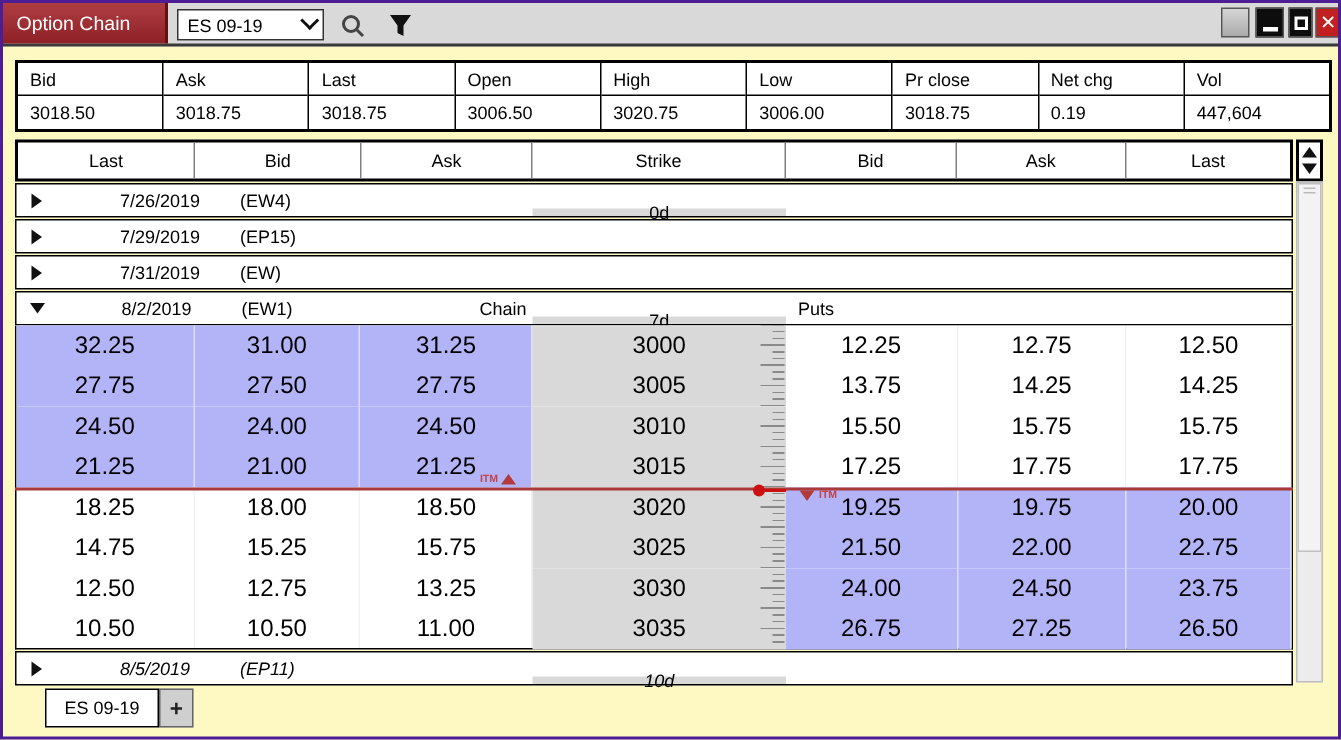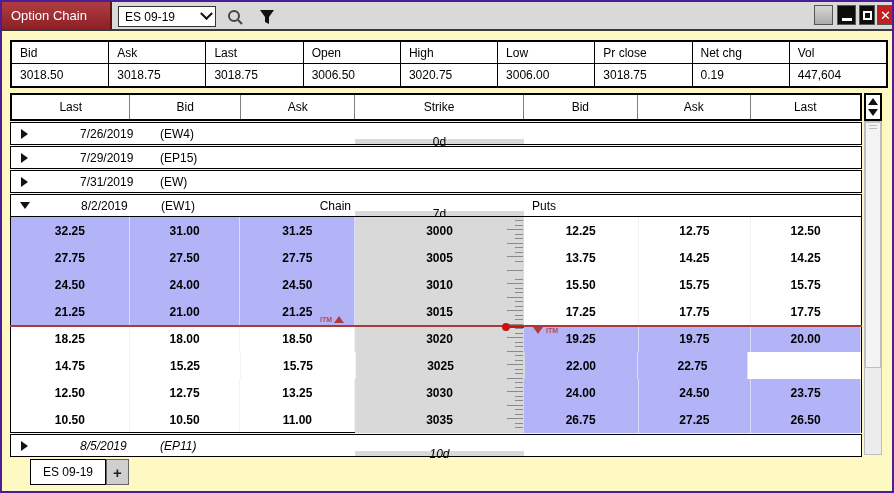--- a/index.html
+++ b/index.html
@@ -60,22 +60,22 @@
   .exp-date { width:72px;margin-left:42px; }
   .exp-code { margin-left:8px; }
   .dte-cell { position:absolute; left:344px; top:16px; bottom:0; width:169px;
               background:#d9d9d9; display:flex; align-items:center; justify-content:center; }
   .calls-lbl { position:absolute; left:244px; width:96px; text-align:right; }
   .puts-lbl  { position:absolute; left:521px; }
 
   .ogrid { position:relative; height:216px; border:1px solid #000; border-top:none;
            background:#fff; }
   .orow { display:flex; height:27px; }
-  .ocell { display:flex; align-items:center; justify-content:center; font-size:12px;
-           border-right:1px solid rgba(0,0,0,0.05);font-weight:bold; }
+  .ocell { display:flex; align-items:center; justify-content:center; font-size:16px;
+           border-right:1px solid rgba(0,0,0,0.05); }
   .ocell.hl { background:#b3b3f7; border-right:1px solid rgba(255,255,255,0.55); }
   .ocell.strike { background:#d9d9d9; border-right:none; }
   .ruler { position:absolute; left:491px; top:0; bottom:0; width:22px; }
   .ruler .short { position:absolute; right:1px; top:0; bottom:0; width:8px;
       background:repeating-linear-gradient(to bottom,transparent 0 3.5px,#8a8a8a 3.5px 4.5px); }
   .ruler .long  { position:absolute; right:1px; top:0; bottom:0; width:16px;
       background:repeating-linear-gradient(to bottom,transparent 0 12.5px,#8a8a8a 12.5px 13.5px); }
 
   .itm-line { position:absolute; left:0; width:852px; top:203px; height:2px;
               background:#a93a3a; z-index:3; }
@@ -282,20 +282,21 @@
           <div class="ocell c4 hl">19.25</div>
           <div class="ocell c5 hl">19.75</div>
           <div class="ocell c6 hl">20.00</div>
         </div>
 
         <div class="orow">
           <div class="ocell c0">14.75</div>
           <div class="ocell c1">15.25</div>
           <div class="ocell c2">15.75</div>
           <div class="ocell cs strike">3025</div>
+          <div class="ocell c4 hl">21.50</div>
           <div class="ocell c5 hl">22.00</div>
           <div class="ocell c6 hl">22.75</div>
         </div>
 
         <div class="orow">
           <div class="ocell c0">12.50</div>
           <div class="ocell c1">12.75</div>
           <div class="ocell c2">13.25</div>
           <div class="ocell cs strike">3030</div>
           <div class="ocell c4 hl">24.00</div>

